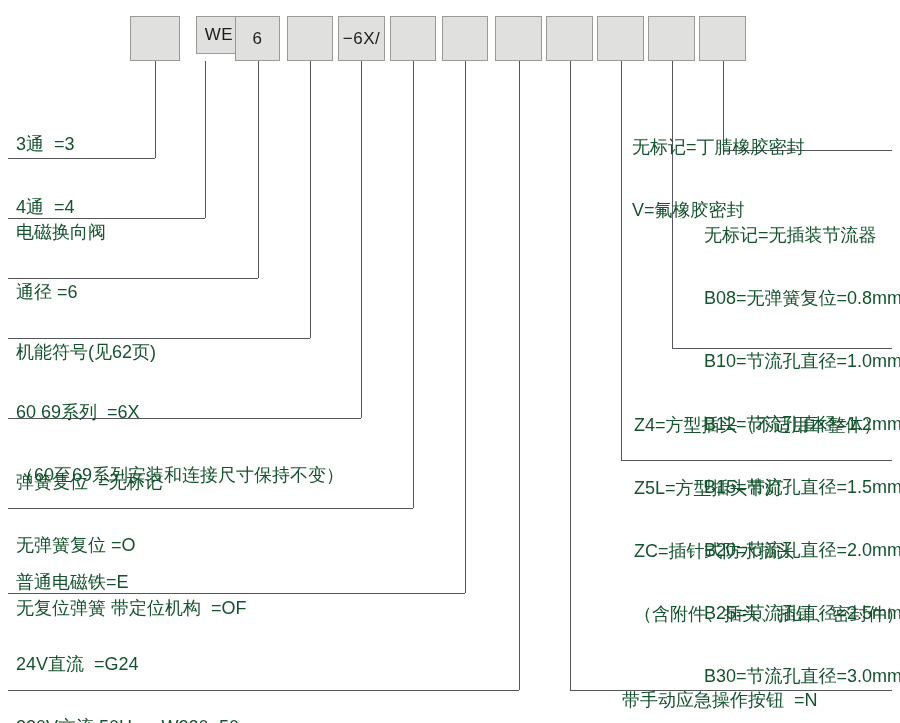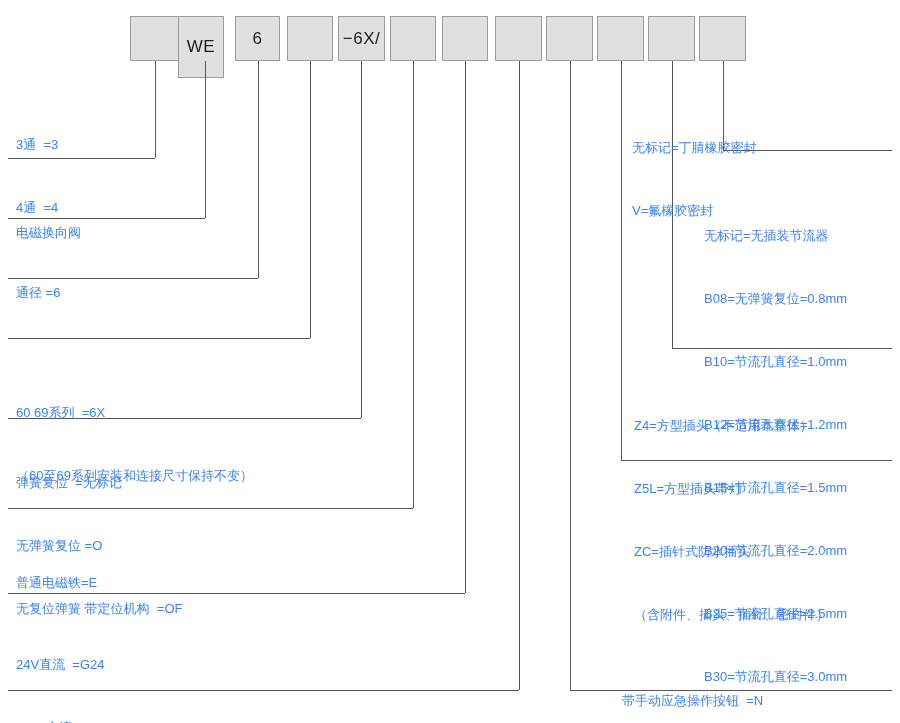--- a/index.html
+++ b/index.html
@@ -27,37 +27,37 @@
     user-select:none;
   }
 
   
   .vline{position:absolute;width:1px;background:#55565a;}
   .hline{position:absolute;height:1px;background:#55565a;}
 
   
   .tblock{
     position:absolute;
-    font-size:13px;
+    font-size:18px;
     line-height:21px;
     white-space:pre;
-    color:#3b82f6;
+    color:#14532d;
   }
   .tblock.right-align{}
   .tblock .ln{display:block;}
 
   
 </style>
 </head>
 <body>
 
 <div id="stage">
 
   <div class="code-box" style="left:130px;top:16px;width:50px;height:45px;"></div>
-  <div class="code-box" style="left:178px;top:16px;width:46px;height:62px;">WE</div>
+  <div class="code-box" style="left:196px;top:16px;width:46px;height:38px;">WE</div>
   <div class="code-box" style="left:235px;top:16px;width:45px;height:45px;">6</div>
   <div class="code-box" style="left:287px;top:16px;width:46px;height:45px;"></div>
   <div class="code-box" style="left:338px;top:16px;width:47px;height:45px;">−6X/</div>
   <div class="code-box" style="left:390px;top:16px;width:46px;height:45px;"></div>
   <div class="code-box" style="left:442px;top:16px;width:46px;height:45px;"></div>
   <div class="code-box" style="left:495px;top:16px;width:47px;height:45px;"></div>
   <div class="code-box" style="left:546px;top:16px;width:47px;height:45px;"></div>
   <div class="code-box" style="left:597px;top:16px;width:47px;height:45px;"></div>
   <div class="code-box" style="left:648px;top:16px;width:47px;height:45px;"></div>
   <div class="code-box" style="left:699px;top:16px;width:47px;height:45px;"></div>
@@ -104,20 +104,23 @@
   </div>
 
   <div class="tblock" style="left:16px;top:180px;width:230px;">
     <span class="ln">电磁换向阀</span>
   </div>
 
   <div class="tblock" style="left:16px;top:240px;width:230px;">
     <span class="ln">通径 =6</span>
   </div>
 
+  <div class="tblock" style="left:16px;top:300px;width:250px;">
+    <span class="ln">机能符号(见62页)</span>
+  </div>
 
   <div class="tblock" style="left:16px;top:360px;width:330px;">
     <span class="ln">60 69系列  =6X</span>
     <span class="ln">（60至69系列安装和连接尺寸保持不变）</span>
   </div>
 
   <div class="tblock" style="left:16px;top:430px;width:350px;">
     <span class="ln">弹簧复位  =无标记</span>
     <span class="ln">无弹簧复位 =O</span>
     <span class="ln">无复位弹簧 带定位机构  =OF</span>

